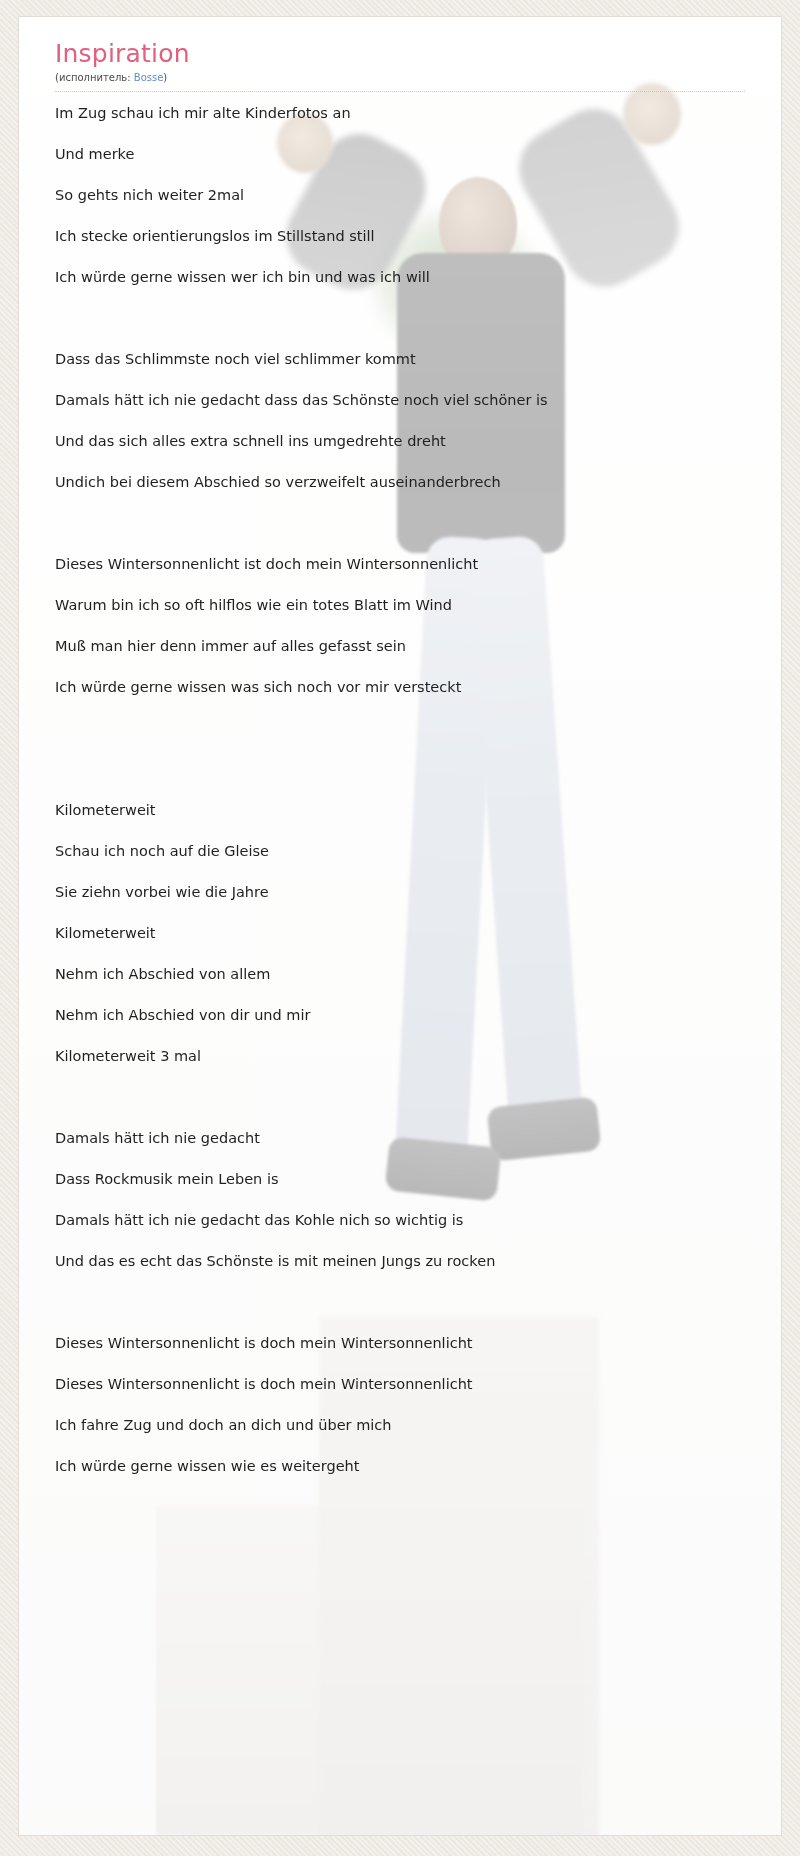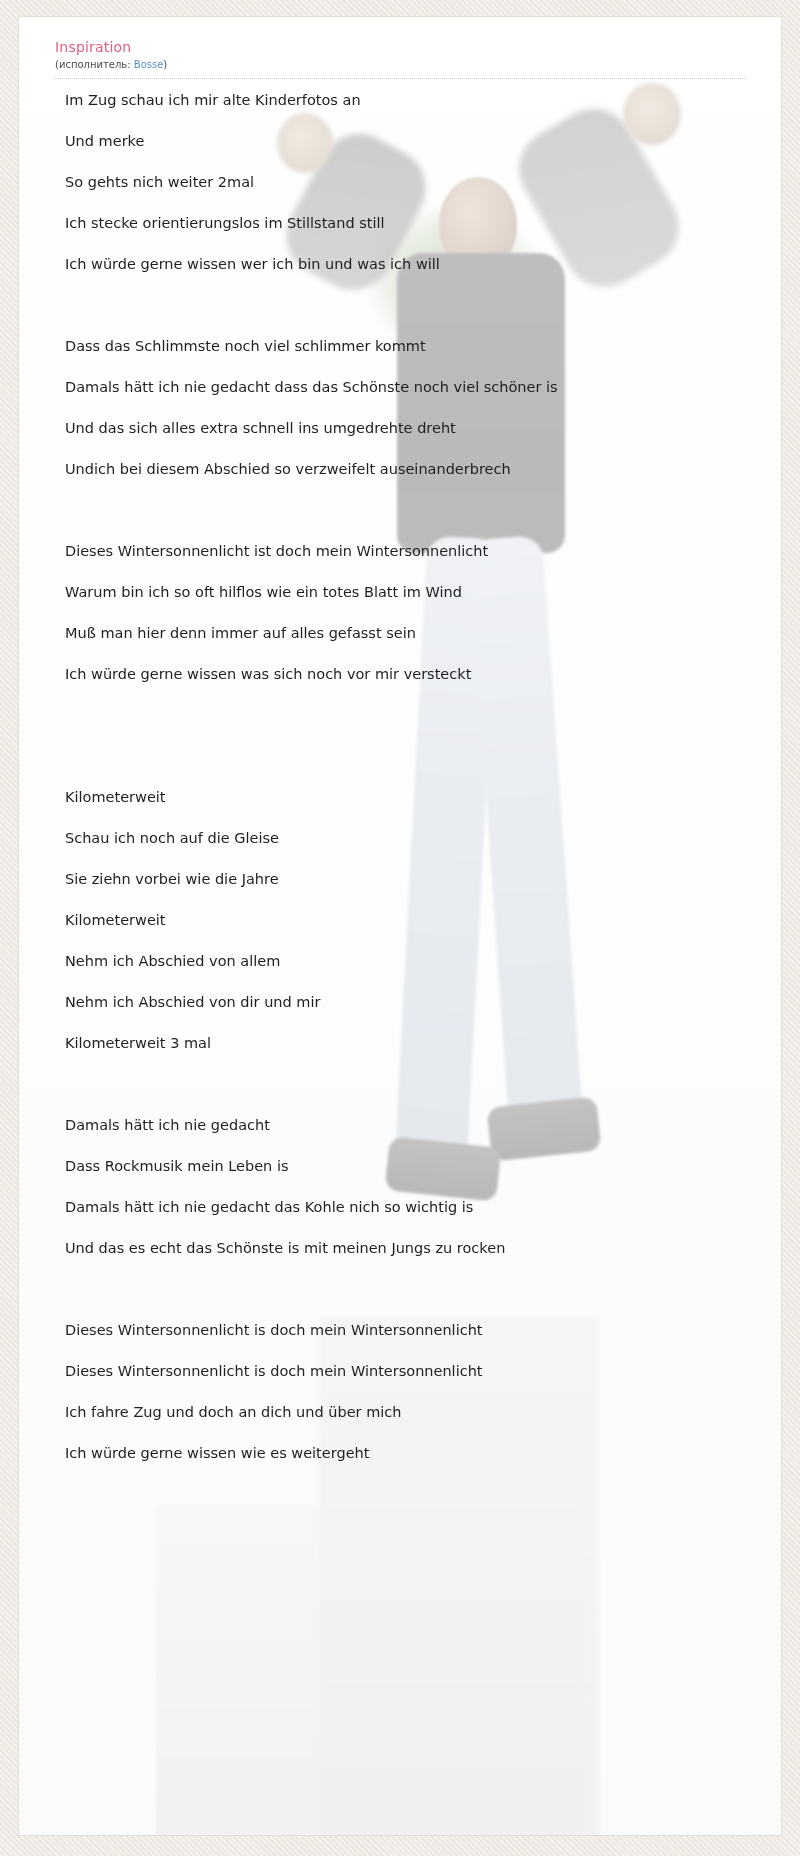--- a/index.html
+++ b/index.html
@@ -150,21 +150,21 @@
     filter: blur(2px);
   }
 
   .content {
     position: relative;
     z-index: 2;
     padding: 22px 36px 30px 36px;
   }
 
   .song-title {
-    font-size: 14px;
+    font-size: 25px;
     color: #e0607e;
     font-weight: 400;
     margin: 0 0 4px 0;
     letter-spacing: 0.2px;
   }
   .artist-line {
     font-size: 10px;
     color: #4a4a4a;
     padding-bottom: 8px;
     border-bottom: 1px dotted #c9c9c9;
@@ -175,21 +175,21 @@
     text-decoration: none;
   }
 
   .lyrics {
     font-size: 14.5px;
     line-height: 1.0;
     color: #1f1f1f;
   }
   .lyric-line {
     min-height: 18px;
-    margin: 0 0 23px 10px;
+    margin: 0 0 23px 0;
     white-space: pre-wrap;
   }
   .lyric-line.blank {
     margin: 0 0 23px 0;
     height: 6px;
   }
 </style>
 </head>
 <body>
 

